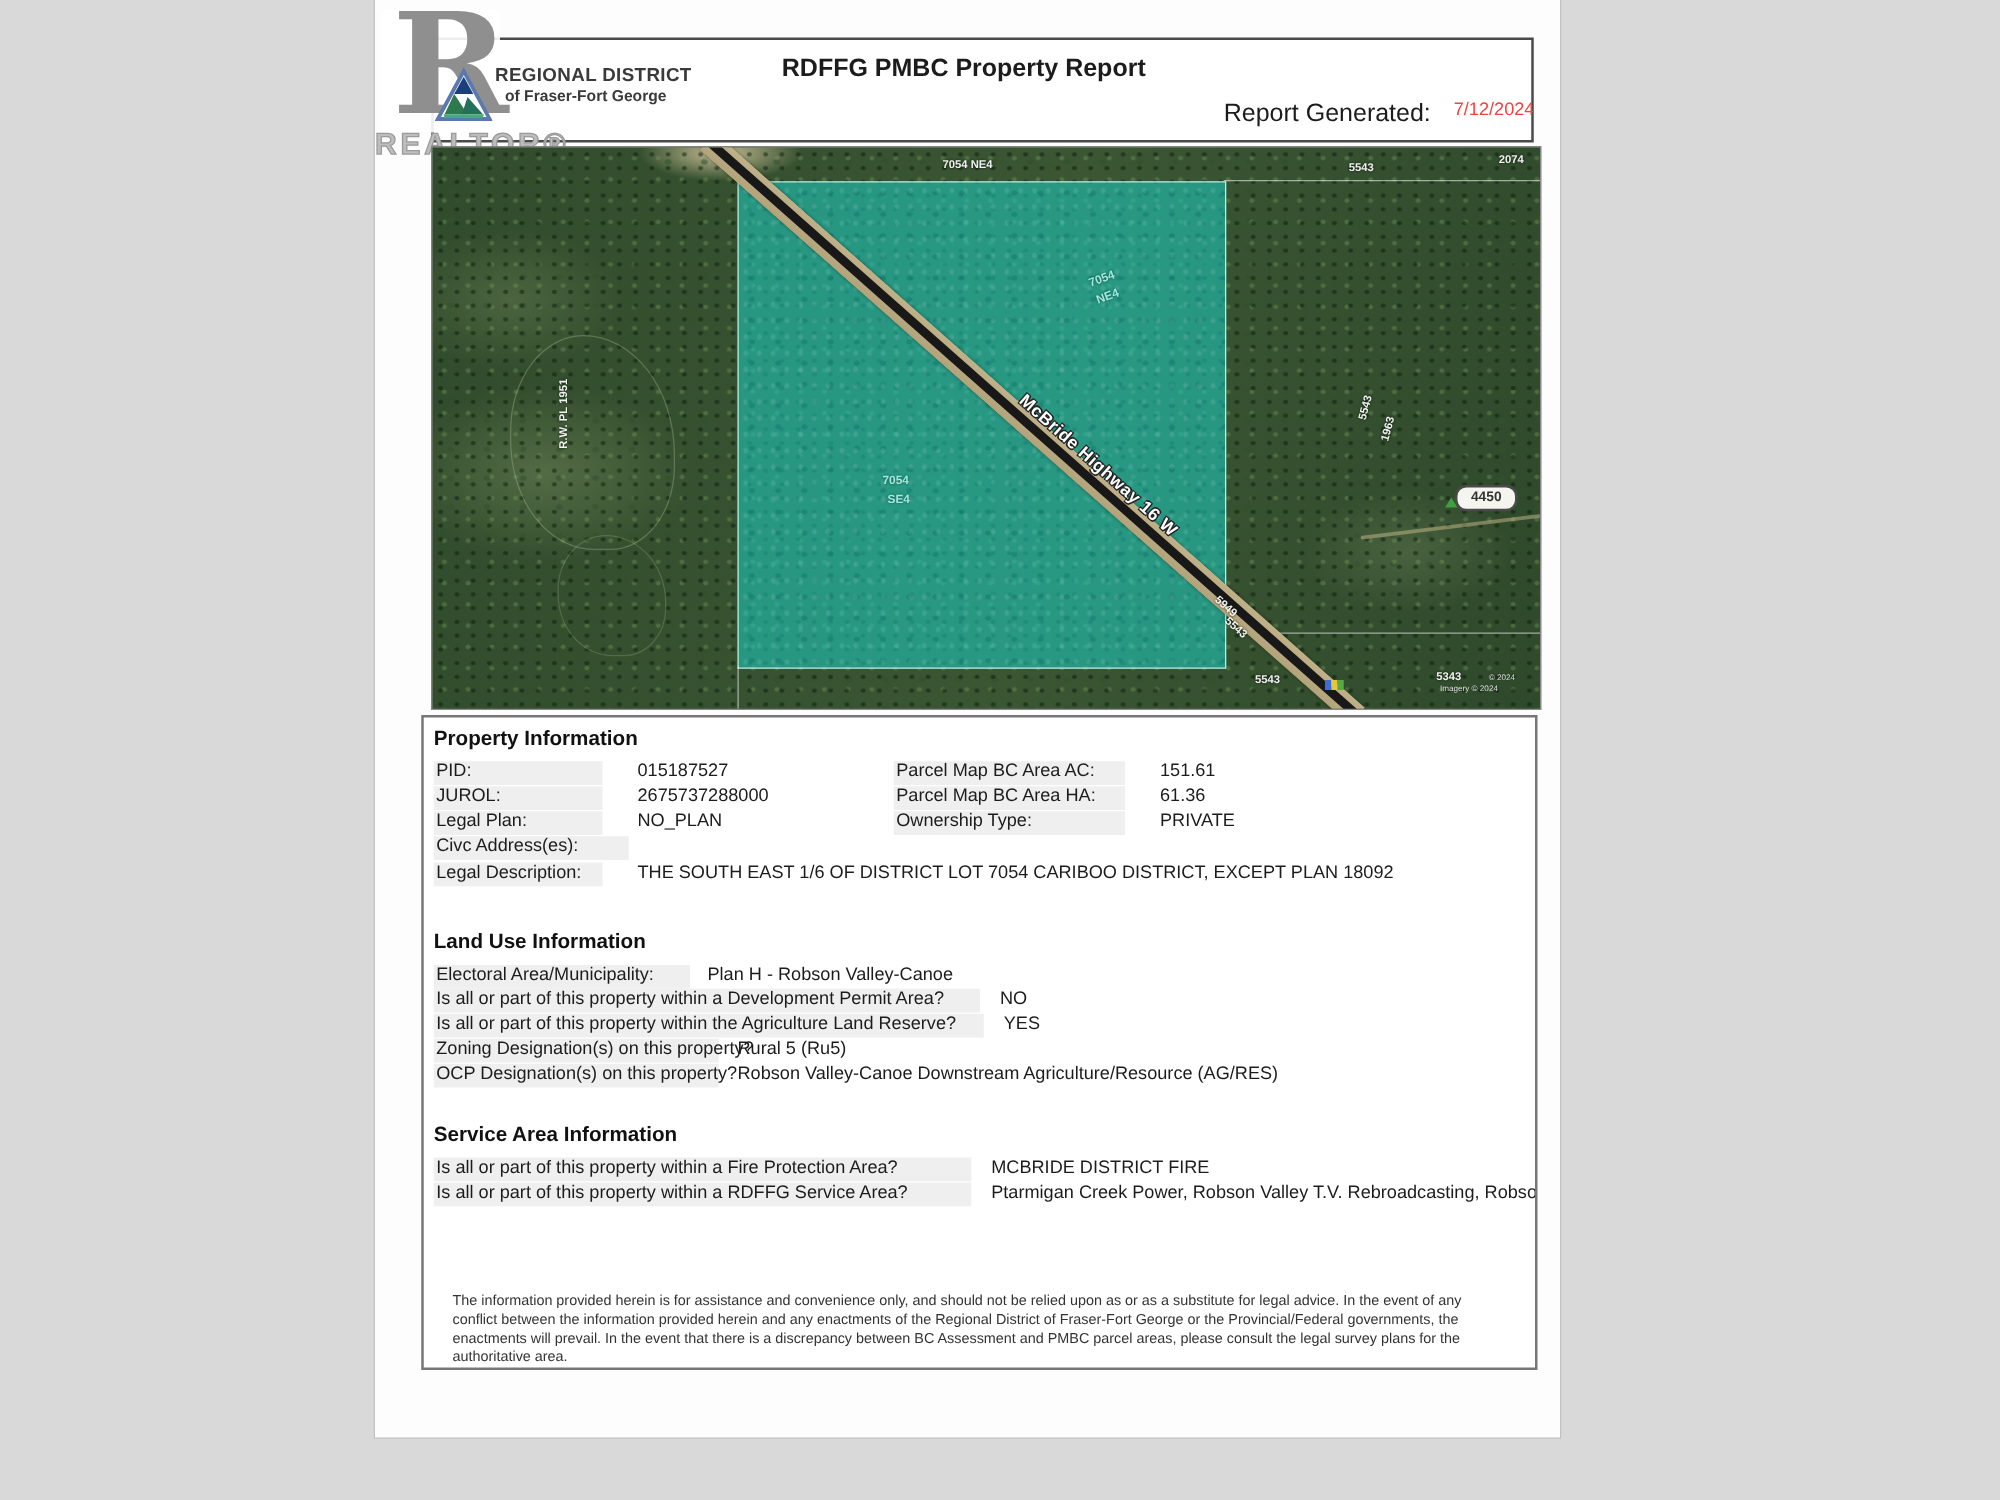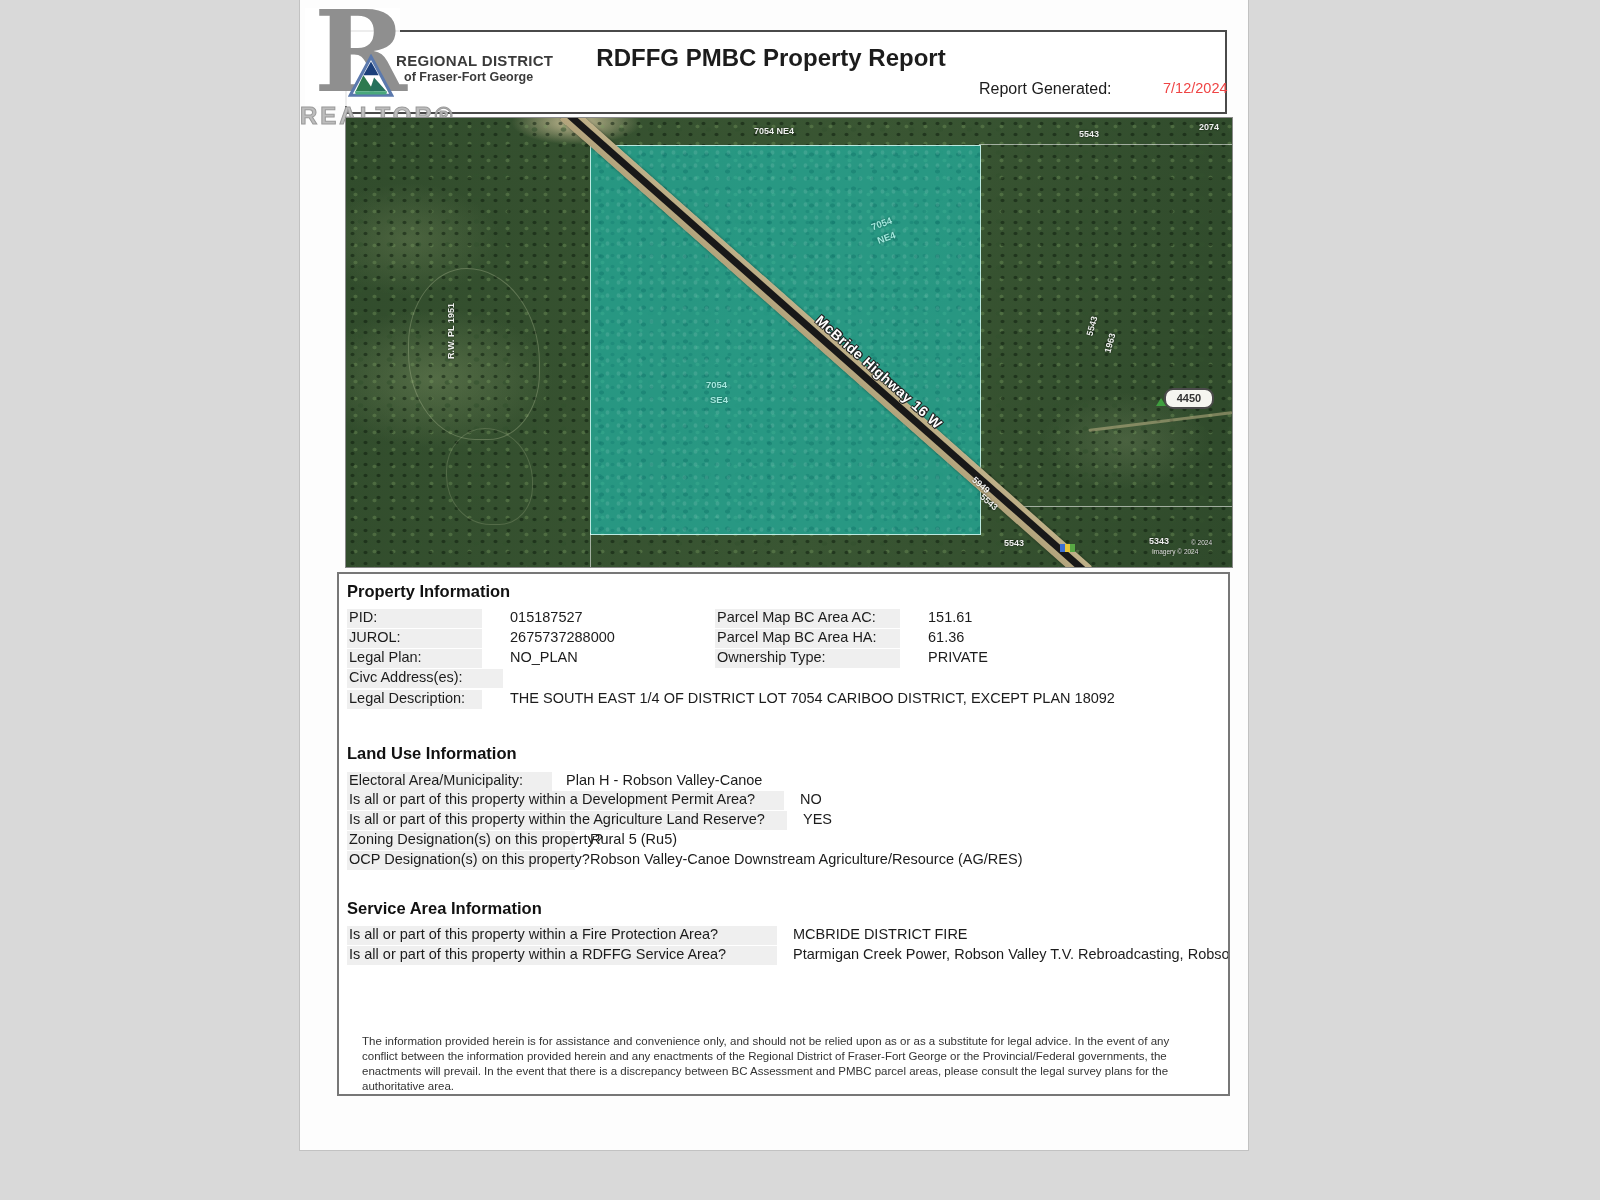--- a/index.html
+++ b/index.html
@@ -2,22 +2,22 @@
 <html><head>
 <meta charset="utf-8">
 <style>
   html,body{margin:0;padding:0;width:1600px;height:1200px;background:#d9d9d9;
     font-family:"Liberation Sans","DejaVu Sans",sans-serif;overflow:hidden;}
   #stage{position:relative;width:1600px;height:1200px;}
   #page{position:absolute;left:300px;top:0;width:948px;height:1150px;background:#fdfdfd;
     box-shadow:0 0 0 1px #c2c2c2;}
   
   #header-box{position:absolute;left:45px;top:30px;width:878px;height:80px;border:2px solid #4a4a4a;background:#fff;}
-  #report-title{position:absolute;left:0;right:0;top:12px;text-align:center;font-size:24px;font-weight:bold;color:#1c1c1c;transform:translateX(-15px);}
-  #gen-label{position:absolute;left:632px;top:48px;font-size:16px;color:#1c1c1c;}
+  #report-title{position:absolute;left:0;right:0;top:12px;text-align:center;font-size:20px;font-weight:bold;color:#1c1c1c;transform:translateX(-15px);}
+  #gen-label{position:absolute;left:632px;top:48px;font-size:20px;color:#1c1c1c;}
   #gen-date{position:absolute;left:772px;top:48px;font-size:14.5px;color:#ef4444;margin-left:44px;}
   
   #realtor-box{position:absolute;left:5px;top:8px;width:95px;height:98px;background:rgba(255,255,255,.9);}
   #realtor-r{position:absolute;left:14px;top:4px;font-family:"DejaVu Serif",serif;font-size:112px;line-height:.85;font-weight:bold;color:#8f8f8f;}
   #realtor-label{position:absolute;left:0px;top:102px;font-size:24px;font-weight:bold;letter-spacing:3px;color:#bdbdbd;-webkit-text-stroke:1px #9a9a9a;}
   #org-name{position:absolute;left:96px;top:52px;font-size:15px;font-weight:bold;color:#3a3a3a;letter-spacing:.3px;}
   #org-sub{position:absolute;left:104px;top:70px;font-size:12.5px;font-weight:bold;color:#3a3a3a;}
   #logo-svg{position:absolute;left:48px;top:54px;}
   
   #map-box{position:absolute;left:45px;top:117px;width:886px;height:449px;border:1px solid #8a8a8a;overflow:hidden;
@@ -156,21 +156,21 @@
         <span class="val" style="left:163px">NO_PLAN</span>
         <span class="lbl" style="left:368px;width:185px">Ownership Type:</span>
         <span class="val" style="left:581px">PRIVATE</span>
       </div>
       <div class="row" style="top:95px">
         <span class="lbl" style="width:156px">Civc Address(es):</span>
         <span class="val" style="left:163px"></span>
       </div>
       <div class="row" style="top:116px">
         <span class="lbl" style="width:135px">Legal Description:</span>
-        <span class="val" style="left:163px">THE SOUTH EAST 1/4 OF DISTRICT LOT 7054 CARIBOO DISTRICT, EXCEPT PLAN 18092</span>
+        <span class="val" style="left:163px">THE SOUTH EAST 1/6 OF DISTRICT LOT 7054 CARIBOO DISTRICT, EXCEPT PLAN 18092</span>
       </div>
 
       <div class="section-title" style="top:170px">Land Use Information</div>
       <div class="row" style="top:198px">
         <span class="lbl" style="width:205px">Electoral Area/Municipality:</span>
         <span class="val" style="left:219px">Plan H - Robson Valley-Canoe</span>
       </div>
       <div class="row" style="top:217px">
         <span class="lbl" style="width:437px">Is all or part of this property within a Development Permit Area?</span>
         <span class="val" style="left:453px">NO</span>

